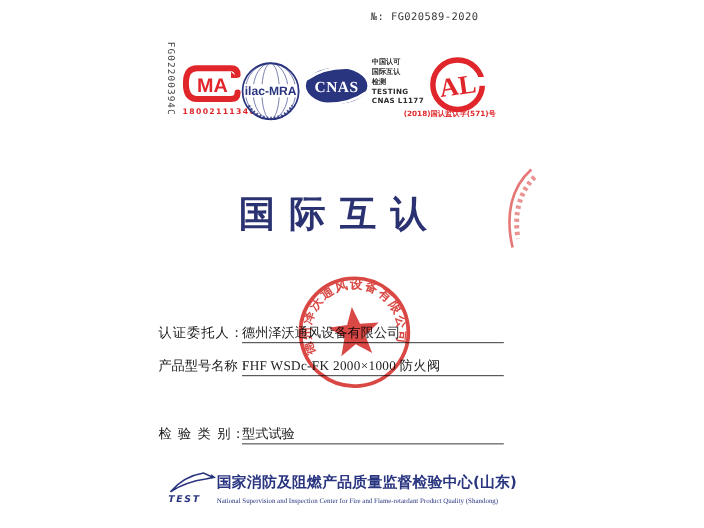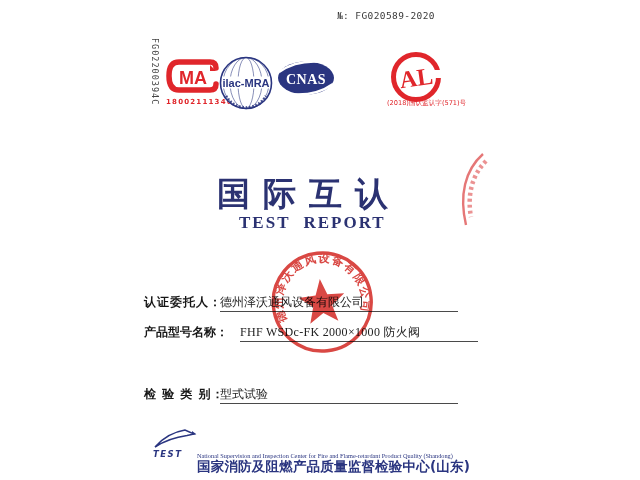--- a/index.html
+++ b/index.html
@@ -19,59 +19,59 @@
     letter-spacing:1px;white-space:nowrap;
   }
   
   .cma{position:absolute;left:166px;top:59px;width:60px;}
   .cma-number{margin-top:1px;text-align:center;font-size:7px;font-weight:bold;color:#e0262b;letter-spacing:1.2px;white-space:nowrap;}
   .ilac{position:absolute;left:219px;top:56px;}
   .cnas-logo{position:absolute;left:277px;top:57px;}
   .accred{position:absolute;left:338px;top:52px;font-size:6.5px;line-height:9px;color:#2e2e2e;font-weight:bold;}
   .accred .en{font-weight:bold;letter-spacing:.3px;}
   .cal{position:absolute;left:390px;top:51px;}
-  .cal-reg{position:absolute;left:375px;top:99px;font-size:6.6px;font-weight:normal;color:#e0262b;white-space:nowrap;padding-left:12px;}
+  .cal-reg{position:absolute;left:355px;top:99px;font-size:6.6px;font-weight:bold;color:#e0262b;white-space:nowrap;padding-left:12px;}
   
   .partial-stamp{position:absolute;left:452px;top:151px;opacity:.75;}
   
   .title-cn{
     position:absolute;left:217px;top:172px;font-size:33px;font-weight:bold;color:#2b3272;
     letter-spacing:13px;white-space:nowrap;
   }
   .title-en{
     position:absolute;left:239px;top:213px;font-family:"Liberation Serif",serif;
     font-size:17px;font-weight:bold;color:#2b3272;letter-spacing:2px;word-spacing:7px;white-space:nowrap;
   }
   
   .field-row{position:absolute;left:144px;white-space:nowrap;}
   .field-row.r1{top:296px;}
   .field-row.r2{top:326px;}
   .field-row.r3{top:368px;margin-top:20px;}
   .field-label{
     display:inline-block;width:76px;vertical-align:top;font-size:12px;line-height:13px;
-    color:#161616;font-weight:bold;
+    color:#161616;font-weight:normal;
   }
   .r1 .field-label{letter-spacing:1px;}
   .r3 .field-label{letter-spacing:1px;}
   .field-value{
     display:inline-block;width:238px;vertical-align:top;font-size:12px;line-height:13px;color:#222;
     border-bottom:1px solid #4a4a4a;padding-bottom:2px;
   }
-  .r2 .field-value{font-family:"Liberation Serif","DejaVu Serif",serif;letter-spacing:.3px;margin-left:20px;}
+  .r2 .field-value{font-family:"Liberation Serif","DejaVu Serif",serif;letter-spacing:.3px;}
   
   .stamp{position:absolute;left:266px;top:244px;opacity:.9;transform:rotate(-6deg);mix-blend-mode:multiply;}
   
   .footer-logo{position:absolute;left:152px;top:426px;}
   .footer-logo-text{
     position:absolute;left:153px;top:449px;font-size:8.5px;font-weight:bold;font-style:italic;
     color:#2a3580;letter-spacing:1.5px;
   }
   .footer-cn{
     position:absolute;left:197px;top:430px;font-size:13.5px;font-weight:bold;color:#2a3580;
-    letter-spacing:.2px;white-space:nowrap;margin-top:28px;
+    letter-spacing:.2px;white-space:nowrap;
   }
   .footer-en{
     position:absolute;left:197px;top:452px;font-family:"Liberation Serif",serif;font-size:6.3px;
     color:#2a3580;white-space:nowrap;
   }
 </style>
 </head>
 <body>
 
 <div class="page">
@@ -99,35 +99,41 @@
     <text x="27" y="30.5" text-anchor="middle" font-size="11" font-weight="bold" fill="#2a3580" font-family="Liberation Sans, sans-serif">ilac-MRA</text>
   </svg>
 
   <svg class="cnas-logo" width="58" height="42" viewBox="0 0 58 42">
     <ellipse cx="29" cy="21" rx="28" ry="16.5" fill="#2a3580"></ellipse>
     <path d="M 2,15 Q 20,2 47,5" fill="none" stroke="#ffffff" stroke-width="2.6"></path>
     <path d="M 11,37 Q 38,40 56,27" fill="none" stroke="#ffffff" stroke-width="2.6"></path>
     <text x="29" y="27" text-anchor="middle" font-size="14" font-weight="bold" fill="#ffffff" font-family="Liberation Serif, serif" letter-spacing=".5">CNAS</text>
   </svg>
 
+  <div class="accred">
+    <div>中国认可</div>
+    <div>国际互认</div>
+    <div>检测</div>
+    <div class="en">TESTING</div>
+    <div class="en">CNAS L1177</div>
+  </div>
 
   <svg class="cal" width="52" height="52" viewBox="0 0 52 52">
     <circle cx="26" cy="26" r="22.5" fill="none" stroke="#e0262b" stroke-width="5"></circle>
     <rect x="44" y="19" width="8" height="8" fill="#ffffff"></rect>
     <text x="26" y="35" text-anchor="middle" font-size="24" font-weight="bold" fill="#e0262b" font-family="Liberation Serif, serif" transform="rotate(-8 26 26)">AL</text>
   </svg>
   <div class="cal-reg">(2018)国认监认字(571)号</div>
 
   <svg class="partial-stamp" width="40" height="78" viewBox="0 0 40 78">
     <path d="M 31,3 C 13,19 7,44 14,74" fill="none" stroke="#dd4a4a" stroke-width="2.4"></path>
     <path d="M 34,10 C 20,24 15,44 19,66" fill="none" stroke="#dd4a4a" stroke-width="4.5" stroke-dasharray="3,3" opacity=".8"></path>
   </svg>
 
   <div class="title-cn">国际互认</div>
-  <div class="title-en">TEST REPORT</div>
 
   <div class="field-row r1">
     <span class="field-label">认证委托人：</span><span class="field-value">德州泽沃通风设备有限公司</span>
   </div>
   <div class="field-row r2">
     <span class="field-label">产品型号名称：</span><span class="field-value">FHF WSDc-FK 2000×1000 防火阀</span>
   </div>
   <div class="field-row r3">
     <span class="field-label">检 验 类 别：</span><span class="field-value">型式试验</span>
   </div>

